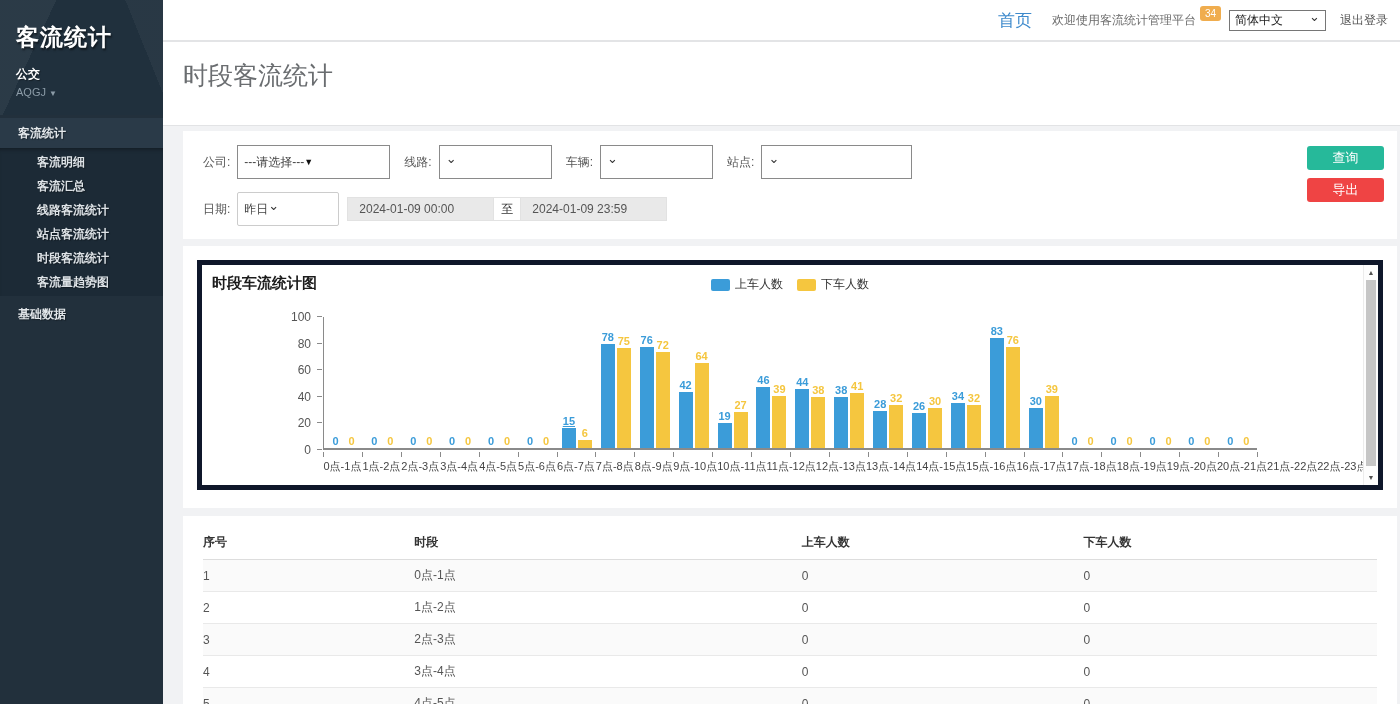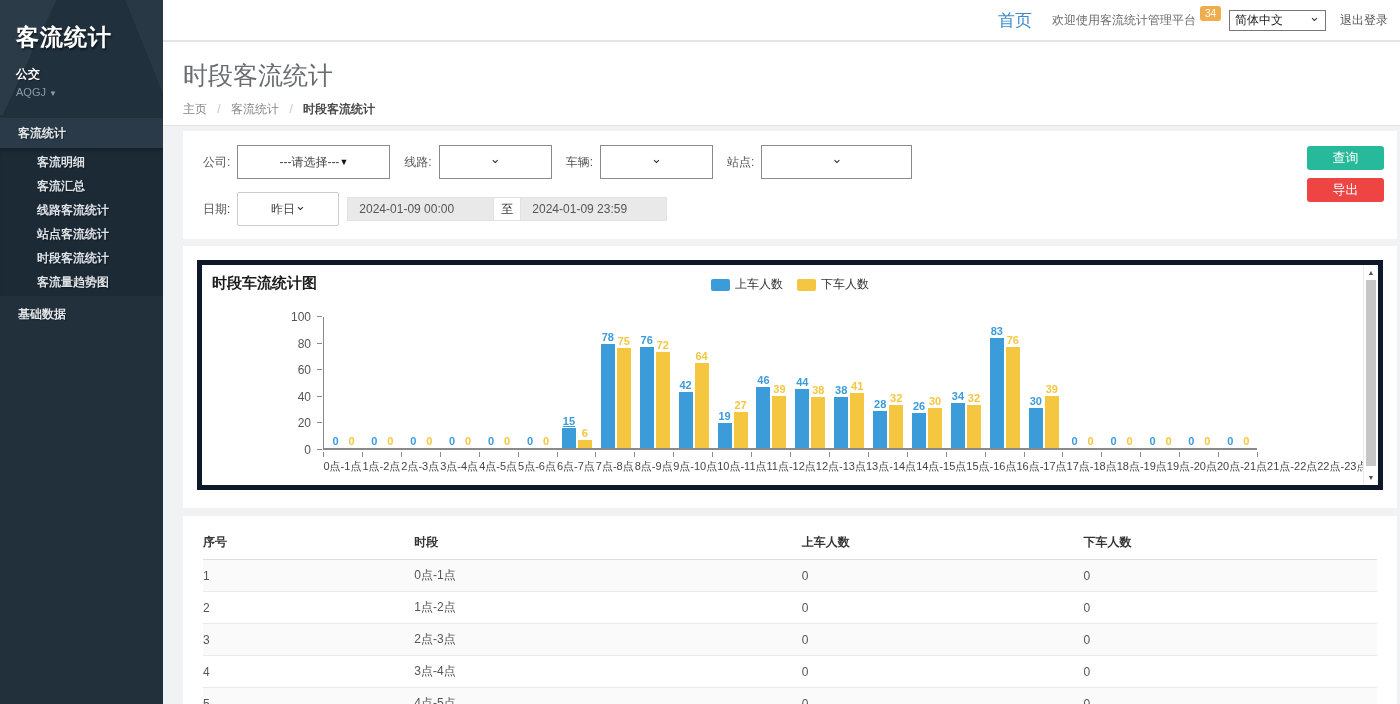--- a/index.html
+++ b/index.html
@@ -38,21 +38,21 @@
   .breadcrumb .crumb { cursor:pointer; }
   .breadcrumb .crumb.last { font-weight:bold; color:#4a4a4a; cursor:default; }
 
   .content { flex:1; padding:5px 3px 0 20px; background:#f1f2f4; overflow:hidden; }
 
   
   .filter-panel { position:relative; background:#fff; padding:14px 100px 13px 20px; margin-bottom:7px; }
   .f-row { display:flex; align-items:center; }
   .f-row + .f-row { margin-top:13px; }
   .f-label { font-size:12px; color:#555; margin-right:7px; }
-  .sel { border:1px solid #8a8a8a; height:20px; background:#fff; display:inline-flex; align-items:center; justify-content:center; padding:16px 6px; font-size:12px; color:#444; cursor:pointer; margin-right:14px; }
+  .sel { border:1px solid #8a8a8a; height:20px; background:#fff; display:inline-flex; align-items:center; justify-content:flex-start; padding:16px 6px; font-size:12px; color:#444; cursor:pointer; margin-right:14px; }
   .sel .solid-caret { font-size:9px; color:#111; }
   .sel-company { width:153px; border-width:1px; }
   .sel-line { width:113px; }
   .sel-vehicle { width:113px; }
   .sel-station { width:151px; }
   .sel-date { width:102px; height:24px; border-color:#cccccc; border-radius:2px; margin-right:8px; }
   .date-box { height:24px; background:#e9e9e9; border:1px solid #e2e2e2; color:#555; font-size:12px; display:inline-flex; align-items:center; padding:0 11px; width:147px; cursor:default; }
   .to-box { height:24px; background:#fff; border-top:1px solid #e2e2e2; border-bottom:1px solid #e2e2e2; color:#333; font-size:12px; display:inline-flex; align-items:center; justify-content:center; width:26px; }
   .btn { position:absolute; right:13px; width:77px; height:24px; border:none; border-radius:3px; color:#fff; font-size:13px; display:flex; align-items:center; justify-content:center; cursor:pointer; font-family:inherit; }
   .btn-query { top:15px; background:#26b99a; }
@@ -127,27 +127,20 @@
     <span class="notif-badge">34</span>
     <span class="lang-select">
       <span>简体中文</span>
       <span class="chev">⌄</span>
     </span>
     <span class="logout-link">退出登录</span>
   </div>
 
   <div class="page-heading">
     <div class="page-title">时段客流统计</div>
-    <div class="breadcrumb">
-      <span class="crumb">主页</span>
-      <span class="sep">/</span>
-      <span class="crumb">客流统计</span>
-      <span class="sep">/</span>
-      <span class="crumb last">时段客流统计</span>
-    </div>
   </div>
 
   <div class="content">
 
     <div class="filter-panel">
       <div class="f-row">
         <span class="f-label">公司:</span>
         <span class="sel sel-company">
           <span>---请选择---</span>
           <span class="solid-caret">▼</span>

